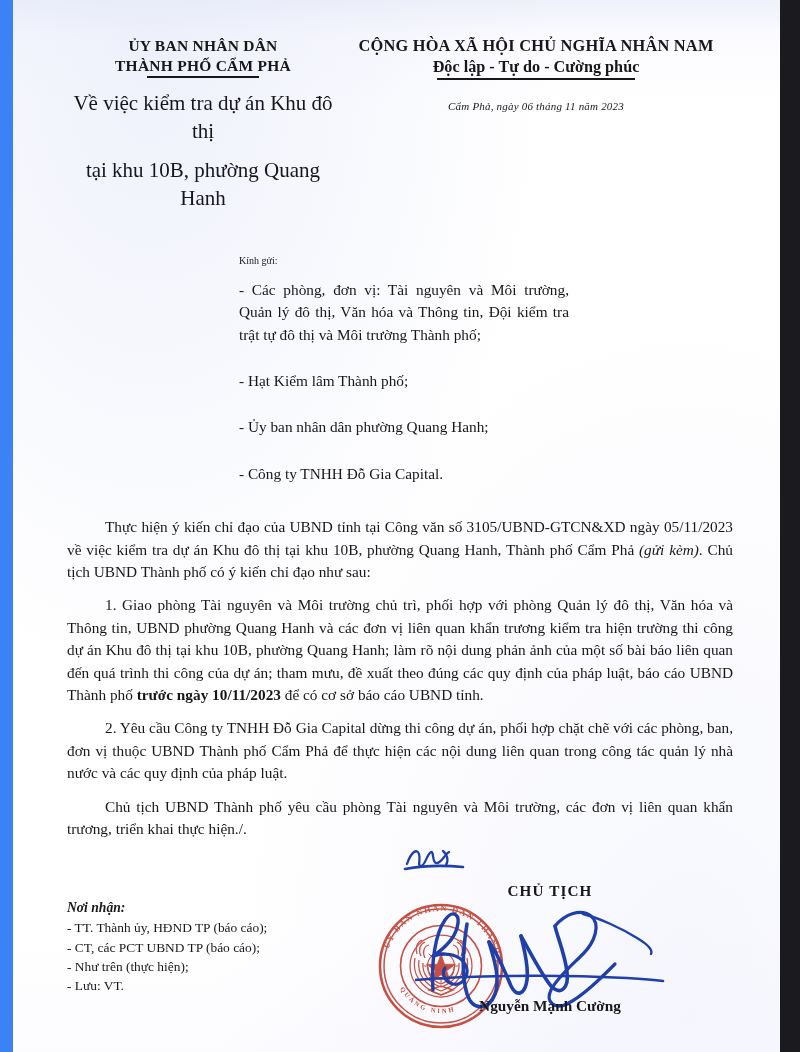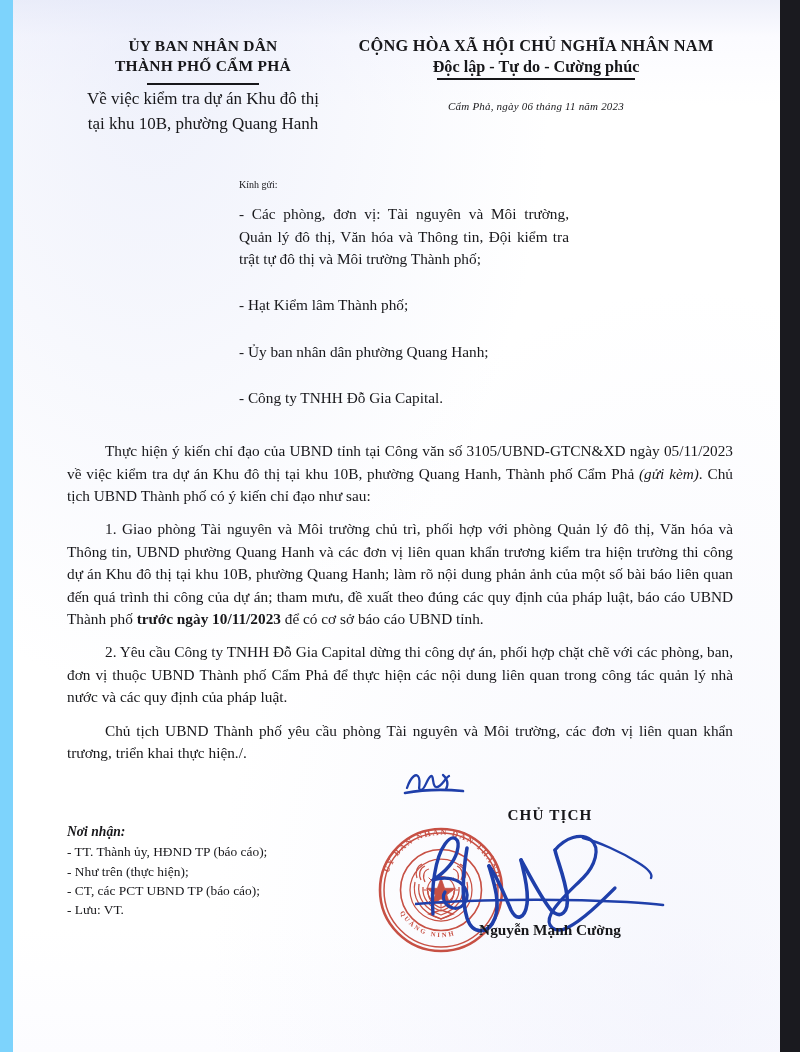--- a/index.html
+++ b/index.html
@@ -10,21 +10,21 @@
   body {
     width: 800px;
     height: 1052px;
     overflow: hidden;
     font-family: "Liberation Serif", "DejaVu Serif", serif;
   }
   .scan-frame {
     position: relative;
     width: 720px;
     height: 1052px;
-    background: #7dd3fc;
+    background: #3b82f6;
   }
   .page {
     position: absolute;
     left: 13px;
     top: 0;
     width: 767px;
     height: 1052px;
     background: #fdfdff;
     background-image:
       linear-gradient(180deg, #eef0fa 0%, #fbfbff 3.5%, #ffffff 10%, #ffffff 88%, #fcfcff 100%);
@@ -63,40 +63,40 @@
   }
   .org-l1, .org-l2 {
     font-weight: bold;
     font-size: 15.5px;
     letter-spacing: 0.25px;
     line-height: 1.28;
   }
   .org-l2 {
     display: inline-block;
     position: relative;
-    padding-bottom: 9px;
+    padding-bottom: 2px;
   }
   .org-l2::after {
     content: "";
     position: absolute;
     left: 18%;
     right: 18%;
     bottom: 0;
     height: 1.4px;
     background: #17171a;
   }
   .doc-no {
     font-size: 15px;
     margin-top: 11px;
     line-height: 1.32;
   }
   .doc-sub {
-    font-size: 17px;
+    font-size: 21px;
     line-height: 1.34;
-    margin-top: 3px;
+    margin-top: 11px;
     padding: 0 2px;
   }
   .nation-l1 {
     font-weight: bold;
     font-size: 16.4px;
     letter-spacing: 0.2px;
     line-height: 1.25;
   }
   .nation-l2 {
     font-weight: bold;
@@ -269,22 +269,22 @@
         <p class="para">2. Yêu cầu Công ty TNHH Đỗ Gia Capital dừng thi công dự án, phối hợp chặt chẽ với các phòng, ban, đơn vị thuộc UBND Thành phố Cẩm Phả để thực hiện các nội dung liên quan trong công tác quản lý nhà nước và các quy định của pháp luật.</p>
 
         <p class="para tight">Chủ tịch UBND Thành phố yêu cầu phòng Tài nguyên và Môi trường, các đơn vị liên quan khẩn trương, triển khai thực hiện./.</p>
       </div>
 
       <div class="footer">
 
         <div class="noi-nhan">
           <div class="nn-title">Nơi nhận:</div>
           <div class="nn-item">- TT. Thành ủy, HĐND TP (báo cáo);</div>
+          <div class="nn-item">- CT, các PCT UBND TP (báo cáo);</div>
           <div class="nn-item">- Như trên (thực hiện);</div>
-          <div class="nn-item">- CT, các PCT UBND TP (báo cáo);</div>
           <div class="nn-item">- Lưu: VT.</div>
         </div>
 
         <div class="sign-block">
           <div class="sign-title">CHỦ TỊCH</div>
 
           <svg class="sig-initial" viewBox="0 0 74 34">
             <g fill="none" stroke="#1f3faa" stroke-width="2.3" stroke-linecap="round">
               <path d="M6 22 C10 10, 16 6, 18 12 C20 18, 16 24, 20 24 C24 24, 26 12, 30 10 C33 9, 31 20, 35 21 C40 22, 44 12, 48 10"></path>
               <path d="M42 9 C46 12, 48 18, 45 23"></path>

